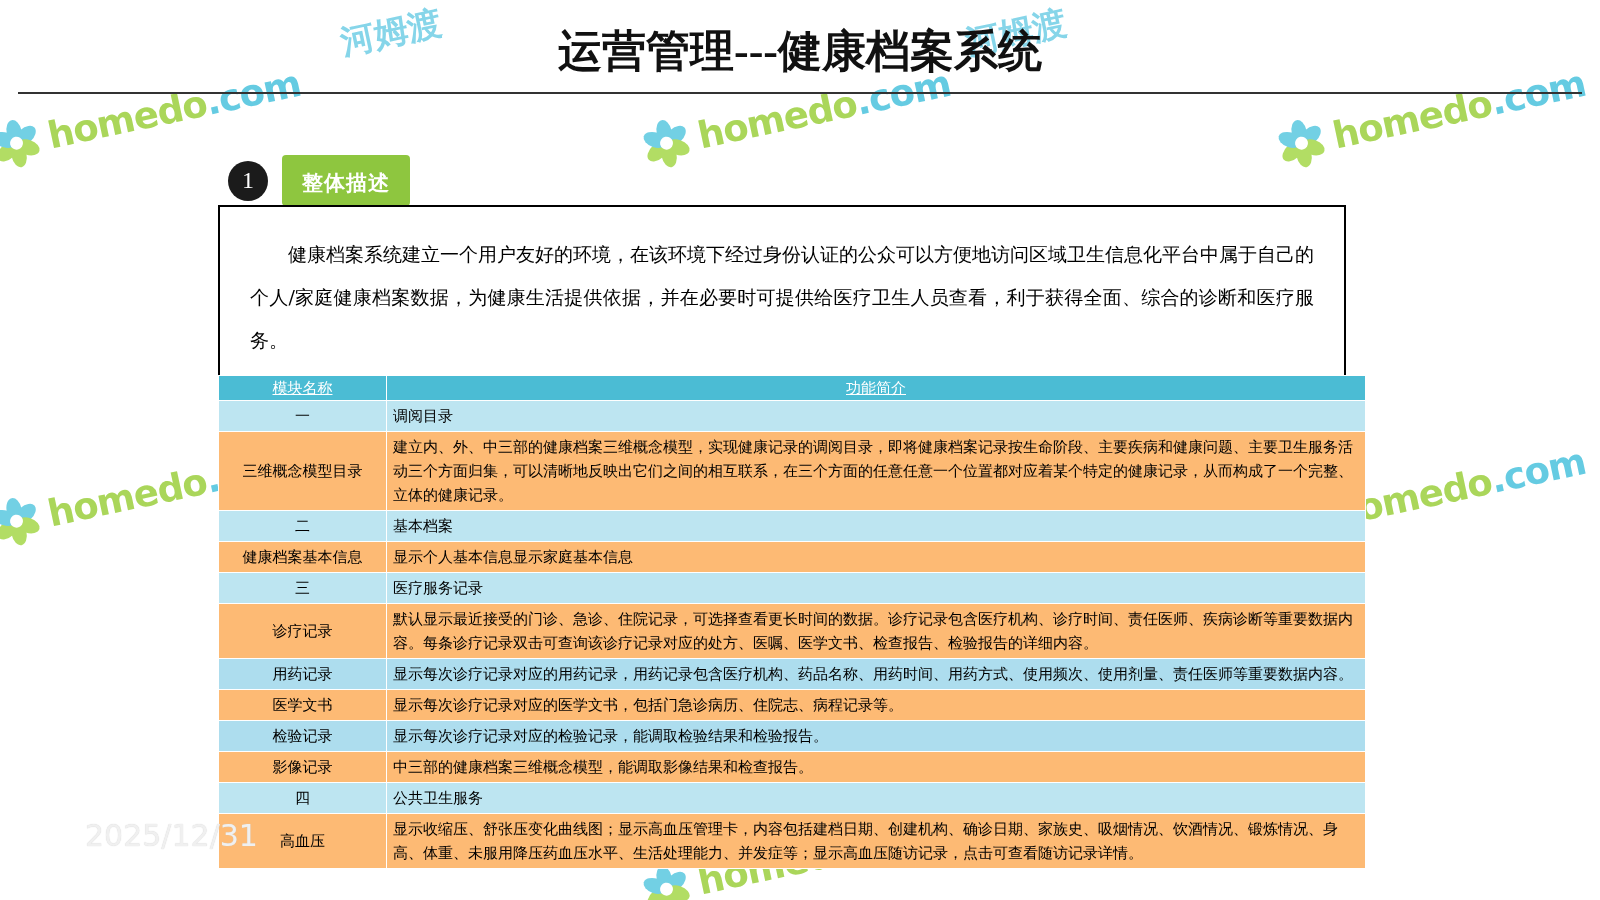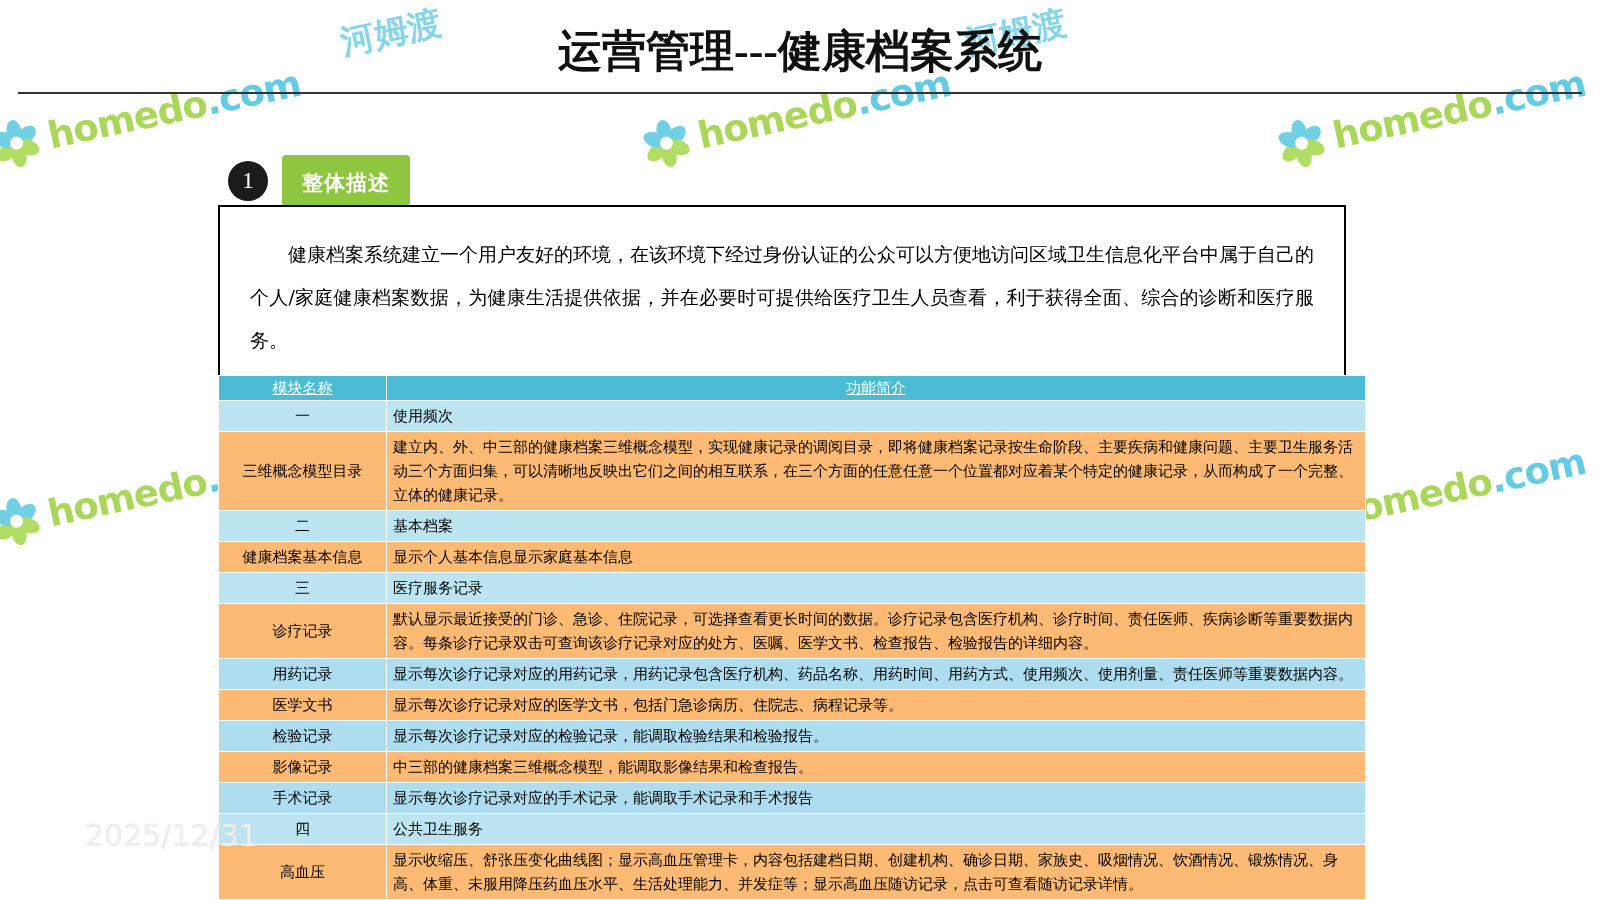--- a/index.html
+++ b/index.html
@@ -334,21 +334,21 @@
       </colgroup>
     <thead>
       <tr>
         <th>模块名称</th>
         <th>功能简介</th>
       </tr>
     </thead>
     <tbody>
       <tr class="group">
         <td class="col-name">一</td>
-        <td class="desc">使用频次</td>
+        <td class="desc">调阅目录</td>
       </tr>
       <tr class="rowA">
         <td class="col-name">三维概念模型目录</td>
         <td class="desc">建立内、外、中三部的健康档案三维概念模型，实现健康记录的调阅目录，即将健康档案记录按生命阶段、主要疾病和健康问题、主要卫生服务活动三个方面归集，可以清晰地反映出它们之间的相互联系，在三个方面的任意任意一个位置都对应着某个特定的健康记录，从而构成了一个完整、立体的健康记录。</td>
       </tr>
       <tr class="group">
         <td class="col-name">二</td>
         <td class="desc">基本档案</td>
       </tr>
       <tr class="rowA">
@@ -372,24 +372,20 @@
         <td class="desc">显示每次诊疗记录对应的医学文书，包括门急诊病历、住院志、病程记录等。</td>
       </tr>
       <tr class="rowB">
         <td class="col-name">检验记录</td>
         <td class="desc">显示每次诊疗记录对应的检验记录，能调取检验结果和检验报告。</td>
       </tr>
       <tr class="rowA">
         <td class="col-name">影像记录</td>
         <td class="desc">中三部的健康档案三维概念模型，能调取影像结果和检查报告。</td>
       </tr>
-      <tr class="rowB">
-        <td class="col-name">手术记录</td>
-        <td class="desc">显示每次诊疗记录对应的手术记录，能调取手术记录和手术报告</td>
-      </tr>
       <tr class="group">
         <td class="col-name">四</td>
         <td class="desc">公共卫生服务</td>
       </tr>
       <tr class="rowA">
         <td class="col-name">高血压</td>
         <td class="desc">显示收缩压、舒张压变化曲线图；显示高血压管理卡，内容包括建档日期、创建机构、确诊日期、家族史、吸烟情况、饮酒情况、锻炼情况、身高、体重、未服用降压药血压水平、生活处理能力、并发症等；显示高血压随访记录，点击可查看随访记录详情。</td>
       </tr>
 
     </tbody>

